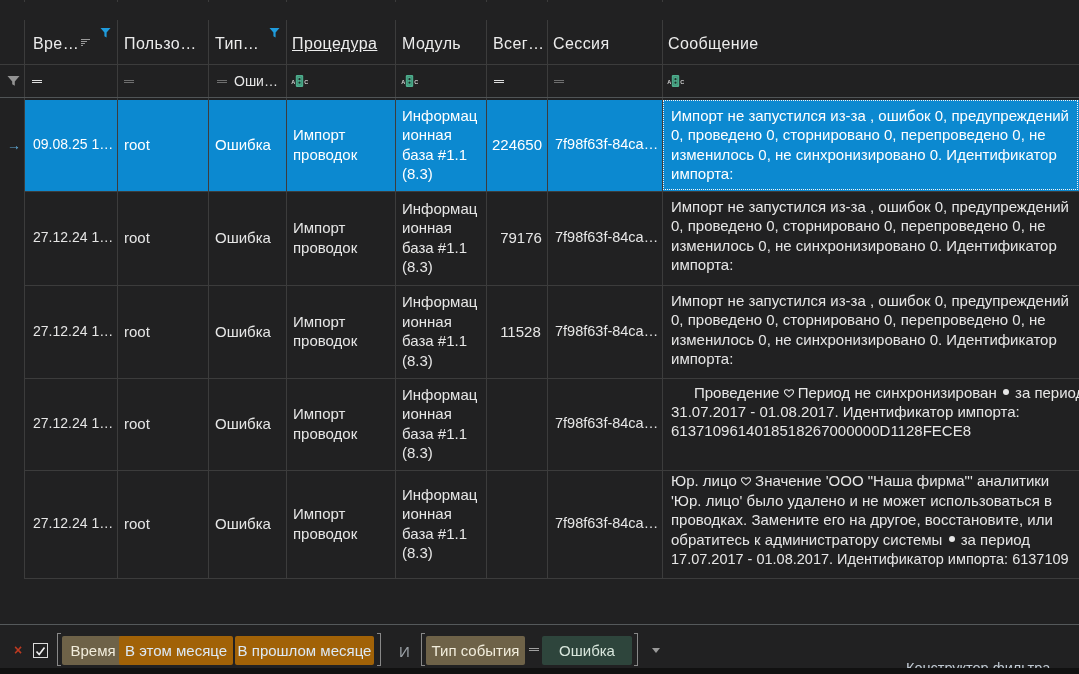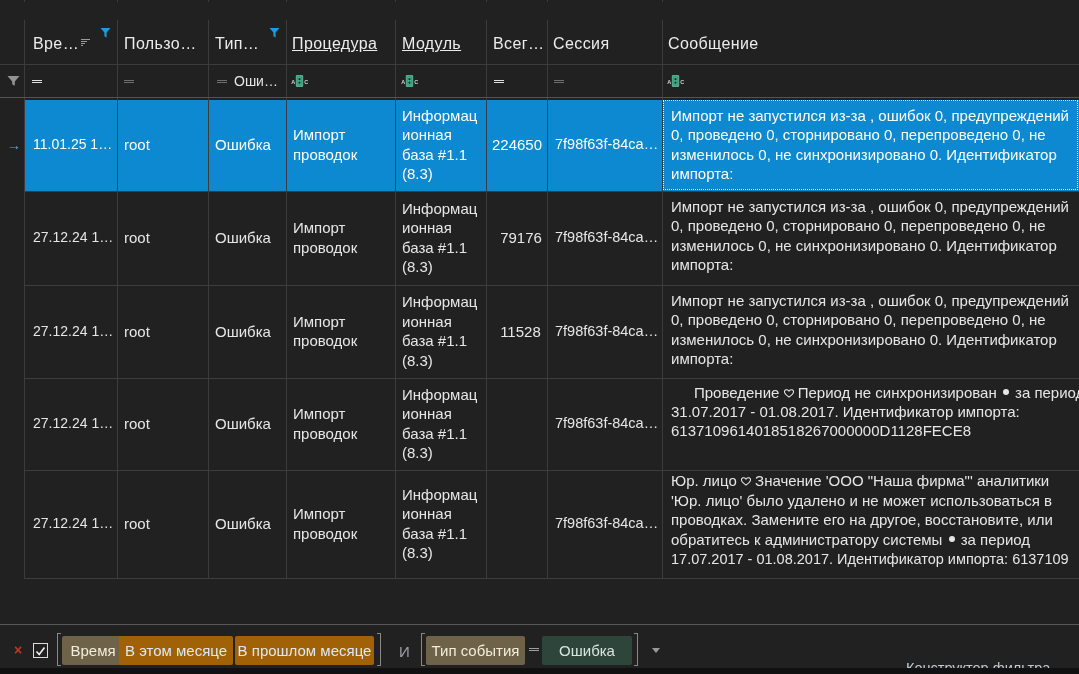--- a/index.html
+++ b/index.html
@@ -46,21 +46,21 @@
     <div class="vline" style="left:486px;top:20px;height:77px;"></div>
     <div class="vline" style="left:547px;top:20px;height:77px;"></div>
     <div class="vline" style="left:662px;top:20px;height:77px;"></div>
   </div>
 <div class="hline" style="left:0;top:64px;width:1079px;"></div>
 
 <div class="abs htext" style="left:33px;top:35px;">Вре…</div>
 <div class="abs htext" style="left:124px;top:35px;">Пользо…</div>
 <div class="abs htext" style="left:215px;top:35px;">Тип…</div>
 <div class="abs htext" style="left:292px;top:35px;text-decoration:underline;">Процедура</div>
-<div class="abs htext" style="left:402px;top:35px;text-decoration:underline;">Модуль</div>
+<div class="abs htext" style="left:402px;top:35px;">Модуль</div>
 <div class="abs htext" style="left:493px;top:35px;">Всег…</div>
 <div class="abs htext" style="left:553px;top:35px;">Сессия</div>
 <div class="abs htext" style="left:668px;top:35px;">Сообщение</div>
 
 <div class="abs" style="left:81px;top:38.5px;">
   <div style="width:8.5px;height:1.1px;background:#9a9a9a;margin-bottom:1.1px;"></div>
   <div style="width:6.3px;height:1.1px;background:#9a9a9a;margin-bottom:1.1px;"></div>
   <div style="width:4.2px;height:1.1px;background:#9a9a9a;margin-bottom:1.1px;"></div>
   <div style="width:2.2px;height:1.1px;background:#9a9a9a;"></div>
 </div>
@@ -142,21 +142,21 @@
 <div class="hline" style="left:24px;top:578px;width:1055px;"></div>
 
 <div class="dot" style="left:663px;top:100px;width:415px;"></div>
 <div class="dot" style="left:663px;top:189px;width:415px;"></div>
 <div class="dotv" style="left:663px;top:100px;height:90px;"></div>
 <div class="dotv" style="left:1077px;top:100px;height:90px;"></div>
 
 <div class="abs" style="left:7px;top:137px;color:#5fa8d5;font-size:14px;">→</div>
 
 <div id="rows">
-    <div class="line celltext selc" style="left:33px;top:136.0px;font-size:14px;">11.01.25 1…</div>
+    <div class="line celltext selc" style="left:33px;top:136.0px;font-size:14px;">09.08.25 1…</div>
     <div class="line celltext selc" style="left:124px;top:136.0px;">root</div>
     <div class="line celltext selc" style="left:215px;top:136.0px;">Ошибка</div>
     <div class="line celltext selc" style="left:293px;top:126.3px;">Импорт</div>
     <div class="line celltext selc" style="left:293px;top:145.7px;">проводок</div>
     <div class="line celltext selc" style="left:402px;top:106.9px;">Информац</div>
     <div class="line celltext selc" style="left:402px;top:126.3px;">ионная</div>
     <div class="line celltext selc" style="left:402px;top:145.7px;">база #1.1</div>
     <div class="line celltext selc" style="left:402px;top:165.1px;">(8.3)</div>
     <div class="line celltext selc" style="left:491.98px;top:136.0px;">224650</div>
     <div class="line celltext selc" style="left:555px;top:136.0px;font-size:14.5px;">7f98f63f-84ca…</div>

